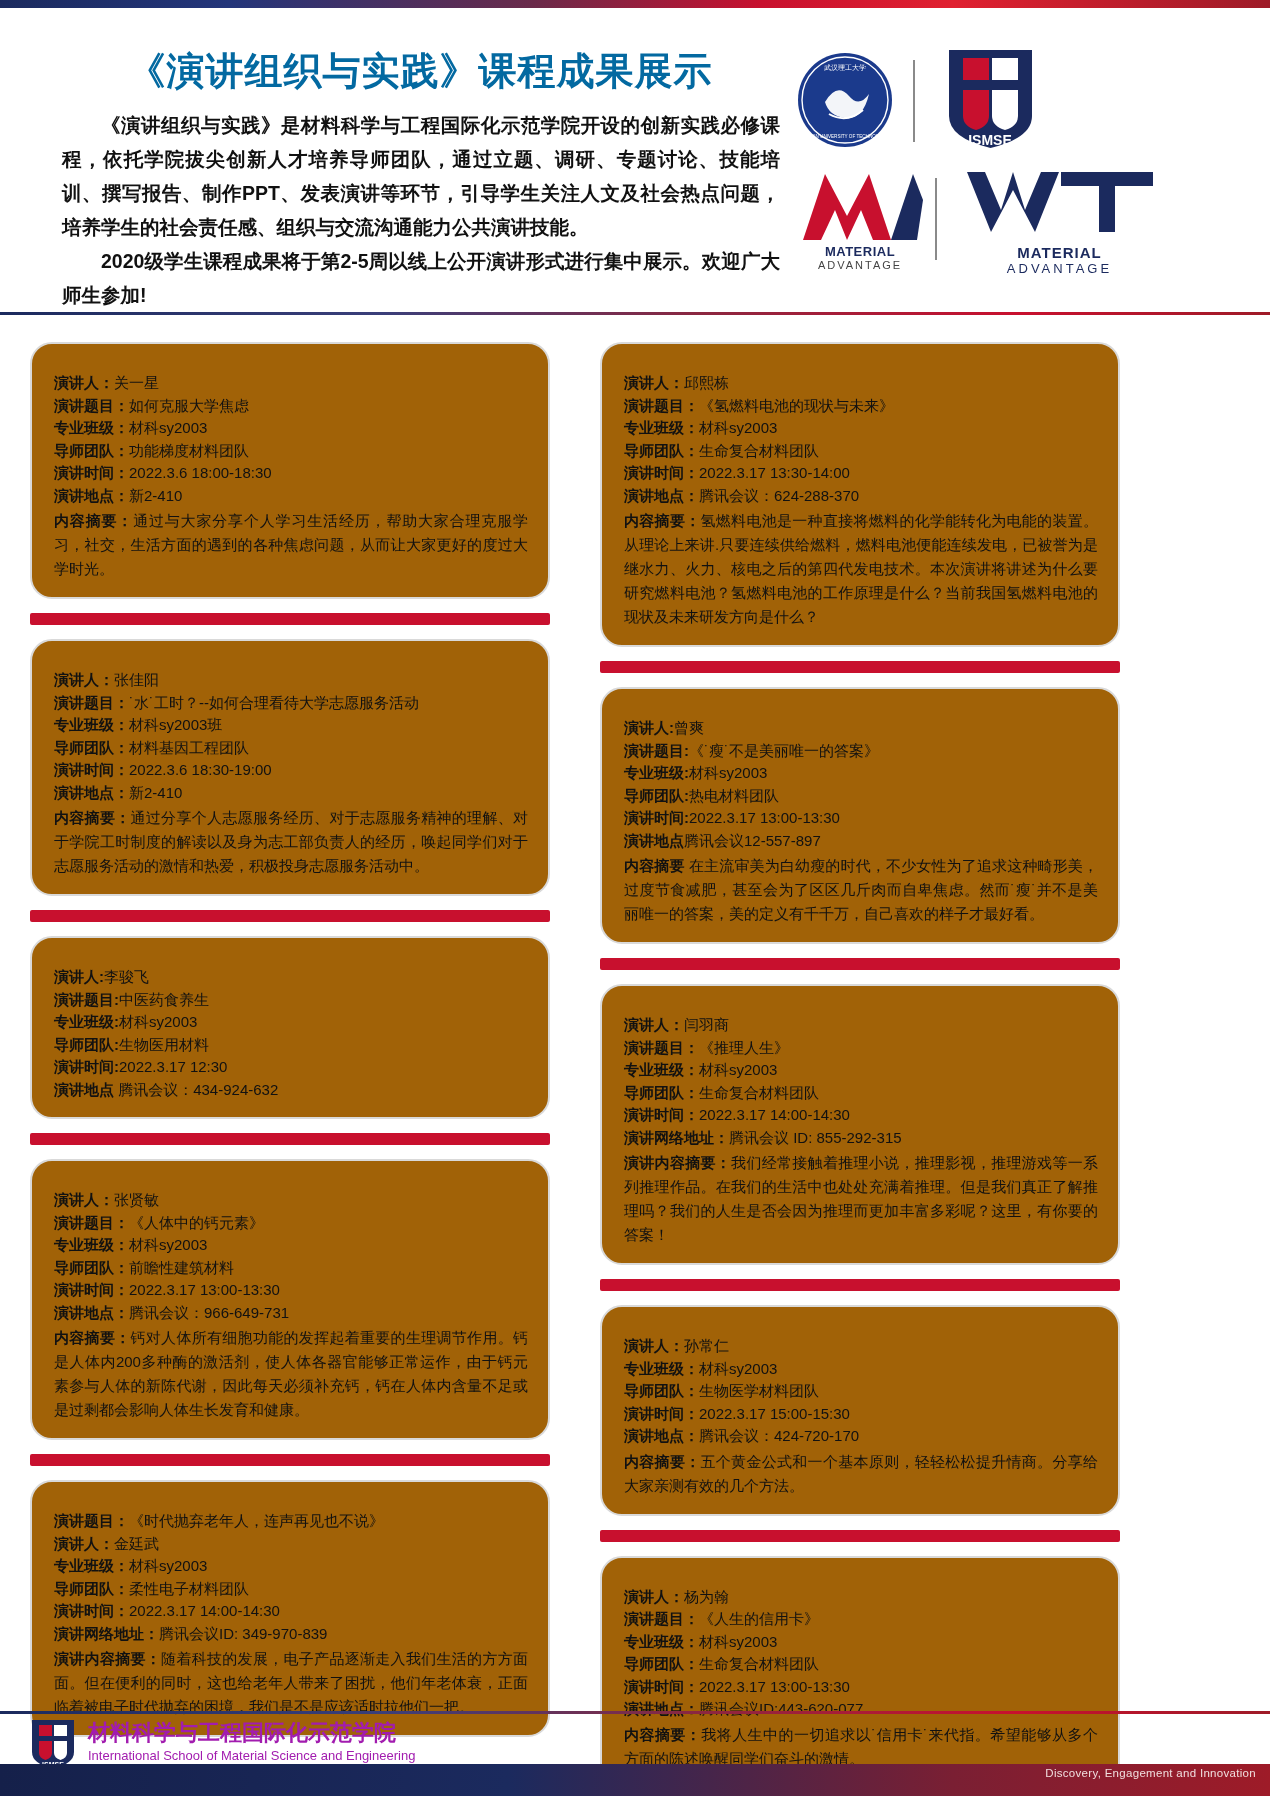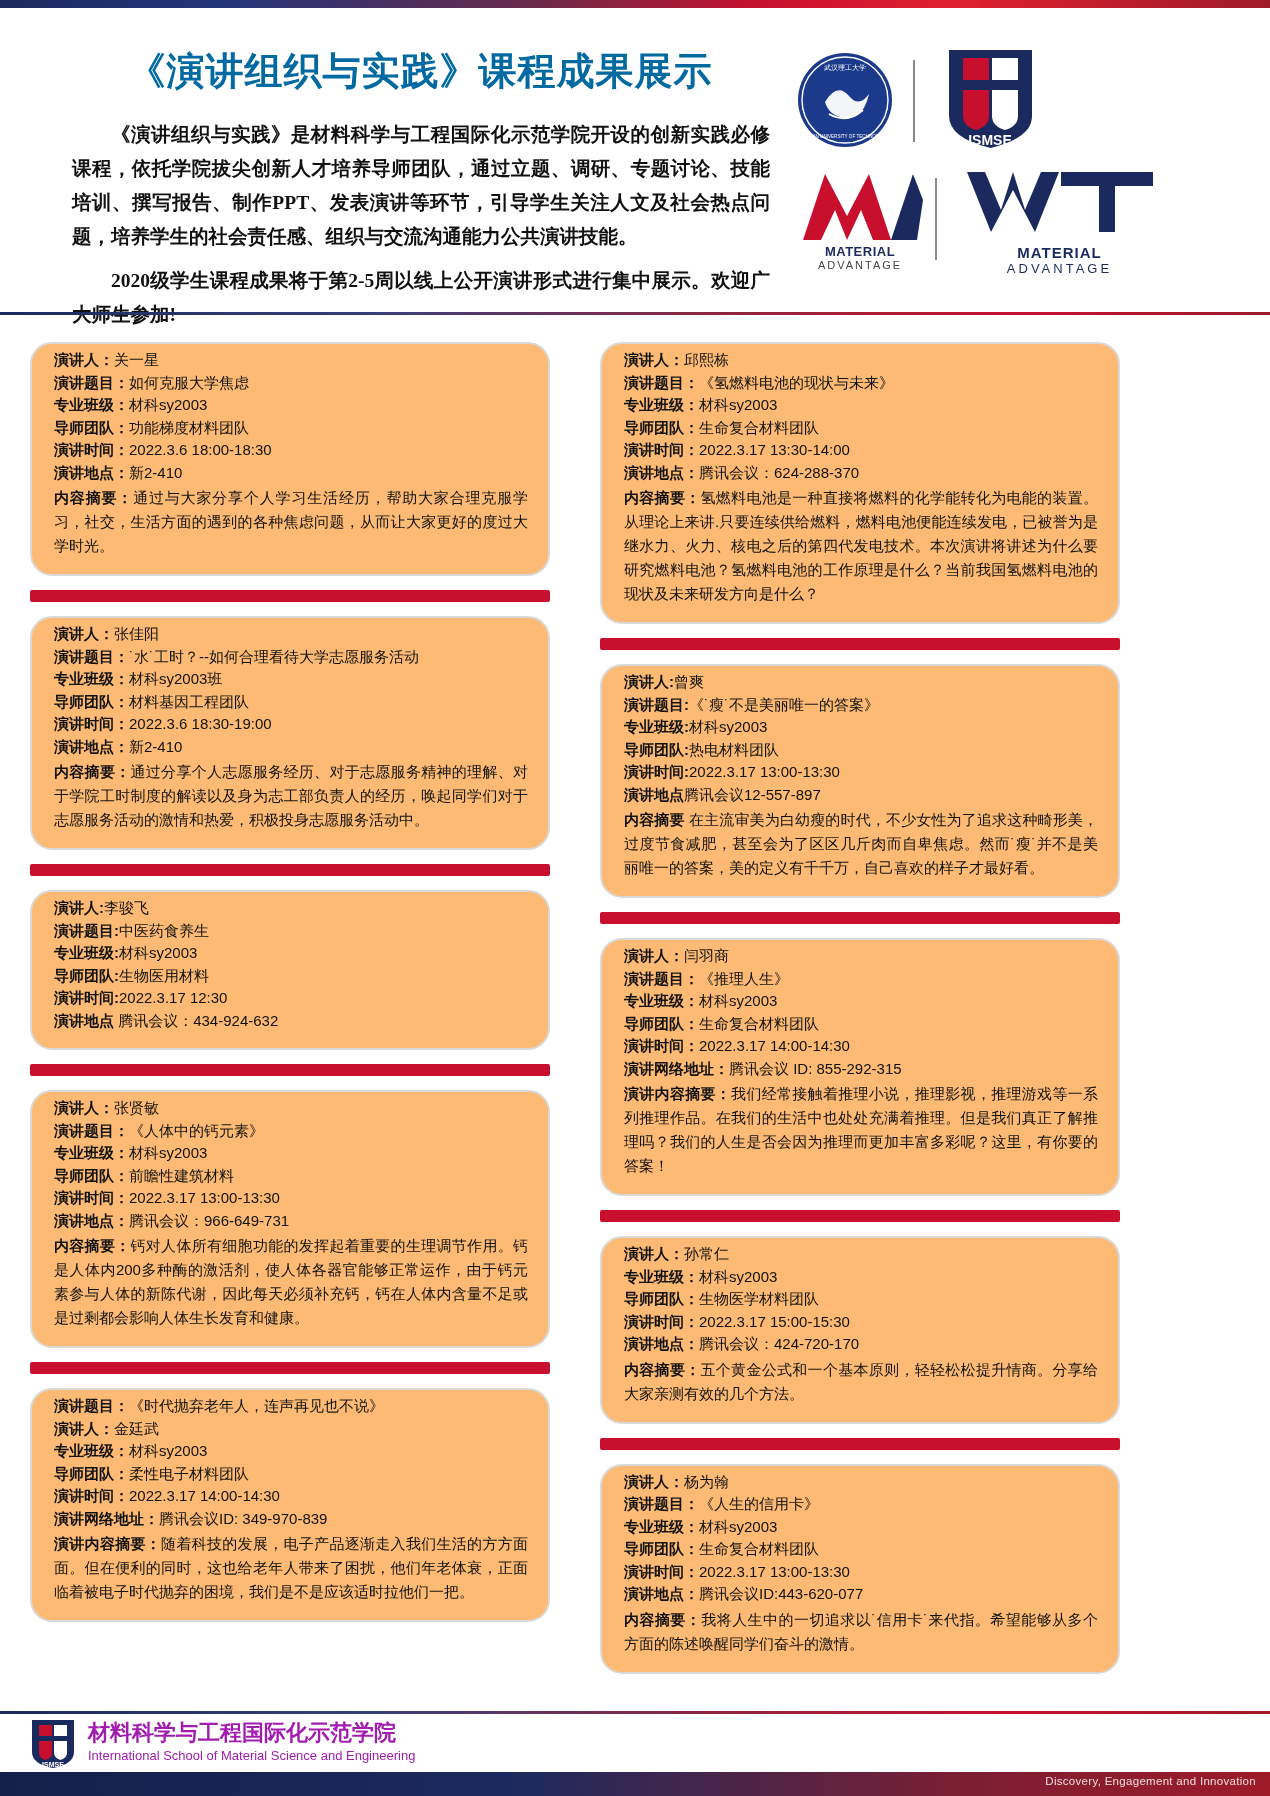--- a/index.html
+++ b/index.html
@@ -26,21 +26,21 @@
     position:absolute; top:38px; left:55px; width:730px;
     text-align:center;
     font-size:38px; font-weight:bold; letter-spacing:1px;
     color:#0369a1;
   }
   .intro {
     position:absolute; top:100px; left:62px; width:718px;
     font-size:19.5px; font-weight:bold; line-height:34px;
     color:#111; text-align:justify;
   }
-  .intro p { margin:10px; text-indent:2em;font-family:Liberation Serif, serif; }
+  .intro p { margin:0; text-indent:2em; }
 
   
   .logos { position:absolute; top:30px; left:795px; width:450px; height:250px; }
 
   .logo-wut { position:absolute; top:12px; left:0px; width:100px; height:100px; }
   .logo-divider { position:absolute; top:22px; left:118px; width:2px; height:82px; background:#8a8a8a; }
   .logo-ismse { position:absolute; top:8px; left:148px; width:95px; height:105px; }
 
   .logo-ma { position:absolute; top:128px; left:0px; width:130px; height:105px; }
   .logo-divider2 { position:absolute; top:140px; left:140px; width:2px; height:82px; background:#8a8a8a; }
@@ -62,23 +62,23 @@
   
   .cols { position:absolute; top:342px; left:0; width:1270px; }
   .col { position:absolute; top:0; width:520px; }
   .col-left { left:30px; }
   .col-right { left:600px; }
 
   .card {
     position:relative;
     border:2px solid #d9d9d9;
     border-radius:22px;
-    background:#fdba74;
+    background:#a16207;
     box-sizing:border-box;
-    padding:5px 20px 16px 22px;
+    padding:28px 20px 16px 22px;
     margin-bottom:14px;
   }
   .redbar {
     height:12px; background:#c8102e; border-radius:2px;
     margin:0 0 14px 0;
   }
   .line { font-size:15px; line-height:22.5px; color:#111; }
   .line b { font-weight:bold; }
   .abs { font-size:15px; line-height:24px; text-align:justify; margin-top:2px; }
   .abs b { font-weight:bold; }
@@ -89,21 +89,21 @@
     background:linear-gradient(to right,#1b2a5e 0%, #3a3f7a 30%, #8b2740 55%, #c8102e 80%, #9e1b28 100%);
   }
   .footer {
     position:absolute; bottom:24px; left:30px; width:900px; height:56px;
   }
   .footer-logo { position:absolute; left:0; top:2px; width:46px; height:52px; }
   .footer-cn { position:absolute; left:58px; top:2px; font-size:22px; font-weight:bold; color:#a21caf; }
   .footer-en { position:absolute; left:58px; top:32px; font-size:13px; color:#a21caf; }
 
   .footer-bottom {
-    position:absolute; bottom:0; left:0; width:1270px; height:24px;
+    position:absolute; bottom:0; left:0; width:1270px; height:32px;
     background:linear-gradient(to right,#15204a 0%, #1b2a5e 40%, #7a1f33 75%, #9e1b28 100%);
   }
   .footer-tag {
     position:absolute; right:14px; top:3px; font-size:11.5px; color:#f0dede; letter-spacing:.3px;
   }
 </style>
 </head>
 <body>
 
 <div class="topbar"></div>

